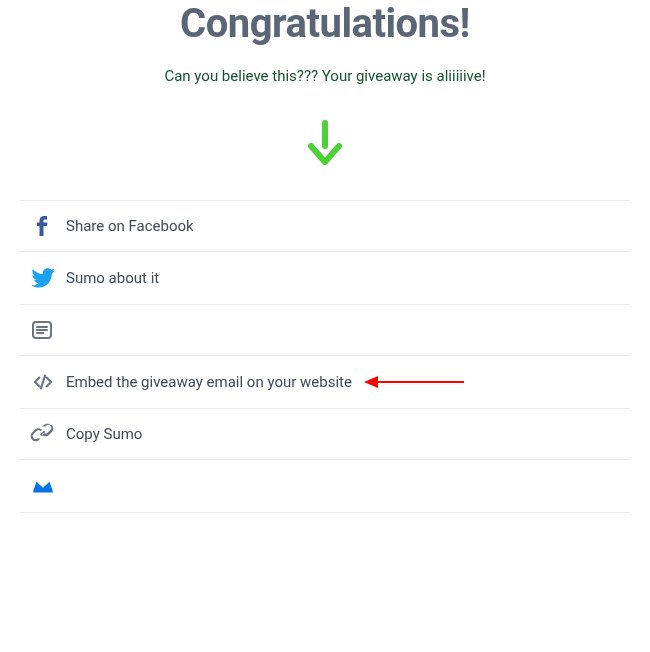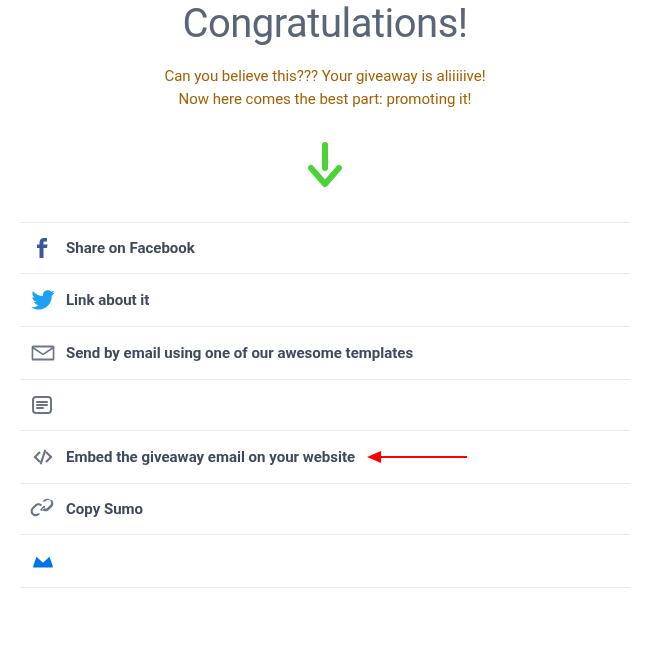--- a/index.html
+++ b/index.html
@@ -12,28 +12,28 @@
       background: #ffffff;
       width: 650px;
       padding: 0 20px 20px;
     }
     .header {
       text-align: center;
       padding: 0 0 20px;
     }
     .title {
       font-size: 40px;
-      font-weight: 400;
+      font-weight: 700;
       color: #5a6576;
       letter-spacing: -0.5px;
       margin-bottom: 18px;
     }
     .subtitle {
       font-size: 15px;
-      color: #a16207;
+      color: #14532d;
       line-height: 1.5;
     }
     .arrow-wrapper {
       text-align: center;
       padding: 10px 0 28px;
     }
     .list {
       border-top: 1px solid #e8eaed;
     }
     .list-item {
@@ -46,36 +46,35 @@
     .icon-wrap {
       width: 36px;
       display: flex;
       align-items: center;
       justify-content: flex-start;
       flex-shrink: 0;
     }
     .item-label {
       font-size: 15px;
       color: #3e4a5b;
-      font-weight: 700;
+      font-weight: 400;
     }
     .pointer-arrow {
       margin-left: 12px;
       display: inline-flex;
       align-items: center;
     }
   </style>
 </head>
 <body>
 
 <div class="header">
   <h1 class="title">Congratulations!</h1>
   <div class="subtitle">
     <div>Can you believe this??? Your giveaway is aliiiiive!</div>
-    <div>Now here comes the best part: promoting it!</div>
   </div>
 </div>
 
 <div class="arrow-wrapper">
   <svg width="50" height="50" viewBox="0 0 50 50">
     <path d="M 25 5 L 25 28" stroke="#4cd137" stroke-width="6" stroke-linecap="round" fill="none"></path>
     <path d="M 11 28 L 25 44 L 39 28" stroke="#4cd137" stroke-width="6" stroke-linecap="round" stroke-linejoin="round" fill="none"></path>
   </svg>
 </div>
 
@@ -90,31 +89,23 @@
     <span class="item-label">Share on Facebook</span>
   </div>
 
 
   <div class="list-item">
     <span class="icon-wrap">
       <svg width="26" height="26" viewBox="0 0 24 24">
           <path fill="#1da1f2" d="M23 5.1c-.8.4-1.7.6-2.6.7.9-.6 1.6-1.5 2-2.5-.9.5-1.9.9-2.9 1.1C18.6 3.5 17.5 3 16.2 3c-2.4 0-4.3 2-4.3 4.4 0 .3 0 .7.1 1C8.3 8.2 5 6.5 2.8 3.9c-.4.6-.6 1.4-.6 2.2 0 1.5.8 2.9 2 3.7-.7 0-1.4-.2-2-.6v.1c0 2.1 1.5 3.9 3.5 4.3-.4.1-.8.2-1.2.2-.3 0-.6 0-.8-.1.6 1.8 2.2 3 4.1 3.1-1.5 1.2-3.4 1.9-5.5 1.9-.4 0-.7 0-1.1-.1C3.2 20 5.6 20.8 8.1 20.8c7.7 0 12-6.4 12-12v-.5c.8-.6 1.5-1.3 2.1-2.2z"></path>
         </svg>
     </span>
-    <span class="item-label">Link about it</span>
+    <span class="item-label">Sumo about it</span>
   </div>
 
-  <div class="list-item">
-    <span class="icon-wrap">
-      <svg width="26" height="26" viewBox="0 0 24 24">
-          <path fill="#6b7583" d="M21 5H3c-.8 0-1.5.7-1.5 1.5v11c0 .8.7 1.5 1.5 1.5h18c.8 0 1.5-.7 1.5-1.5v-11c0-.8-.7-1.5-1.5-1.5zm-.8 2L12 12.5 3.8 7h16.4zM3 17V8.2l8.6 5.6c.3.2.6.2.9 0L21 8.2V17H3z"></path>
-        </svg>
-    </span>
-    <span class="item-label">Send by email using one of our awesome templates</span>
-  </div>
 
   <div class="list-item">
     <span class="icon-wrap">
       <svg width="24" height="24" viewBox="0 0 24 24">
           <rect x="3" y="4" width="18" height="16" rx="3" fill="none" stroke="#6b7583" stroke-width="2"></rect>
           <line x1="7" y1="9" x2="17" y2="9" stroke="#6b7583" stroke-width="2" stroke-linecap="round"></line>
           <line x1="7" y1="12" x2="17" y2="12" stroke="#6b7583" stroke-width="2" stroke-linecap="round"></line>
           <line x1="7" y1="15" x2="13" y2="15" stroke="#6b7583" stroke-width="2" stroke-linecap="round"></line>
         </svg>
     </span>

